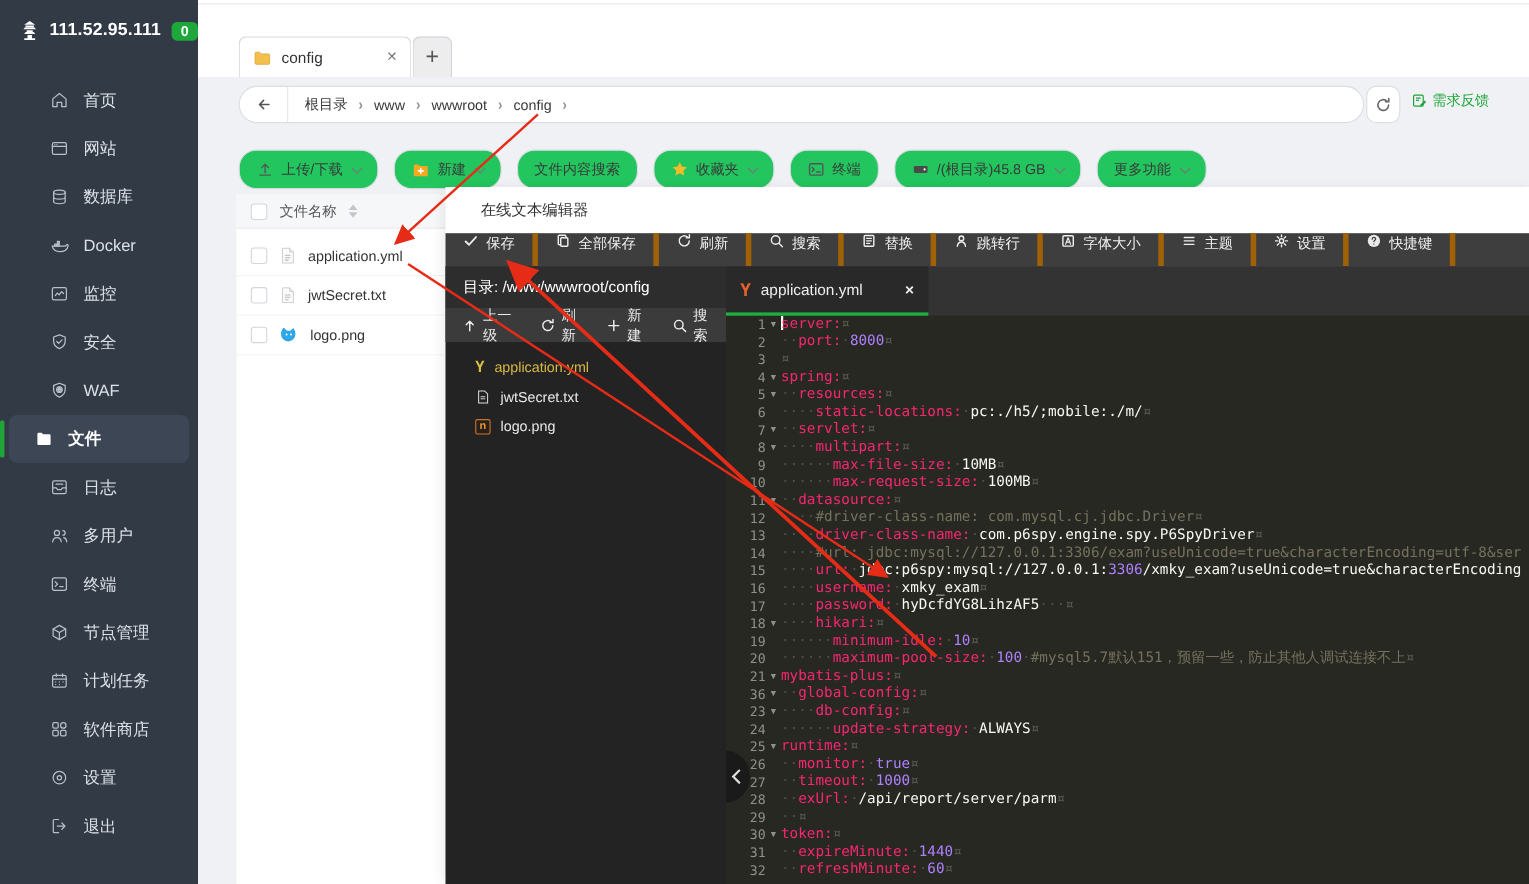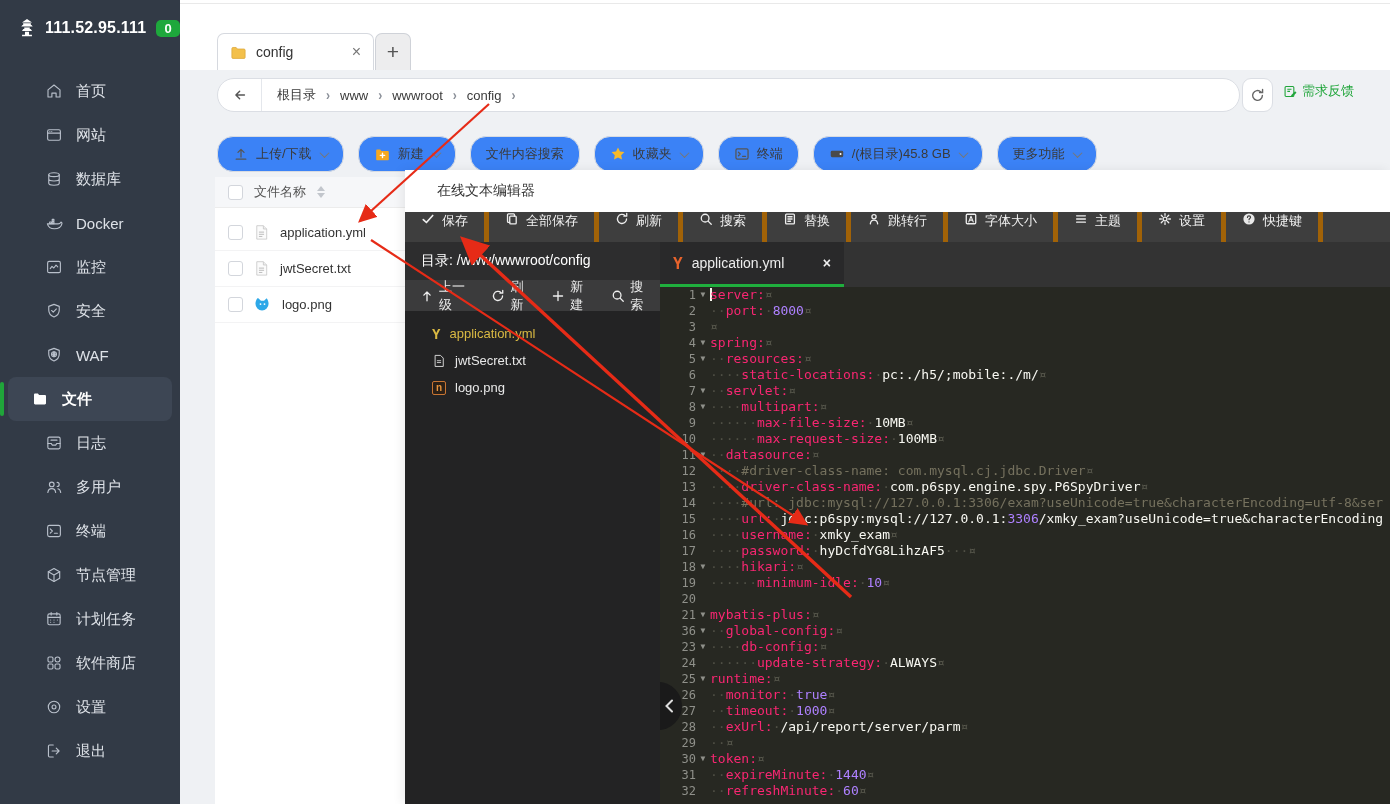--- a/index.html
+++ b/index.html
@@ -29,21 +29,21 @@
   .crumb{position:absolute;left:217px;top:78px;width:1023px;height:34px;background:#fff;border:1px solid #dbdee4;border-radius:17px;display:flex;align-items:center;font-size:13px;color:#3a3a3a;z-index:5}
   .crumb .back{width:44px;height:100%;border-right:1px solid #e4e7ec;display:flex;align-items:center;justify-content:center;cursor:pointer;flex:none}
   .crumb .items{display:flex;align-items:center;padding-left:10px}
   .crumb .ci{padding:0 5px;cursor:pointer}
   .crumb .sep{color:#8a8f98;font-weight:bold;font-size:12px;margin:0 5px;transform:scaleY(1.25)}
   .refresh-pill{position:absolute;left:1242px;top:78px;width:31px;height:34px;background:#fff;border:1px solid #dbdee4;border-radius:9px;display:flex;align-items:center;justify-content:center;cursor:pointer;z-index:5}
   .feedback{position:absolute;left:1283px;top:82px;display:flex;align-items:center;gap:4px;color:#20a53a;font-size:13px;cursor:pointer;z-index:5}
 
   
   .btn-row{position:absolute;left:217px;top:136px;display:flex;gap:14px;z-index:5}
-  .btn{height:36px;border:1px solid #d8dbe1;border-radius:16px;background:#3b82f6;display:flex;align-items:center;gap:7px;padding:12px 15px;font-size:13px;color:#3a3a3a;cursor:pointer;white-space:nowrap}
+  .btn{height:36px;border:1px solid #d8dbe1;border-radius:16px;background:#22c55e;display:flex;align-items:center;gap:7px;padding:12px 15px;font-size:13px;color:#3a3a3a;cursor:pointer;white-space:nowrap}
   .caret{width:7px;height:7px;border-right:1.4px solid #777;border-bottom:1.4px solid #777;transform:rotate(45deg) translate(-1px,-1px);margin-left:2px}
 
   
   .filelist{position:absolute;left:215px;top:177px;width:190px;bottom:0;background:#fff;z-index:4}
   .fl-header{height:31px;width:190px;background:#f6f7f9;display:flex;align-items:center;gap:11px;padding-left:13px;font-size:13px;color:#555;border-bottom:1px solid #ececec}
   .cb{width:15px;height:15px;border:1px solid #d3d6dc;border-radius:3px;background:#fff;flex:none;cursor:pointer}
   .sort{display:flex;flex-direction:column;gap:2px}
   .sort i{width:0;height:0;border-left:4px solid transparent;border-right:4px solid transparent}
   .sort .up{border-bottom:5px solid #c2c6cc}
   .sort .dn{border-top:5px solid #c2c6cc}
@@ -571,21 +571,21 @@
           <div class="cl"><span class="ln">10</span><span class="fold"></span><span class="lc"><span class="sw">······</span><span class="sk">max-request-size:</span><span class="sw">·</span><span class="sv">100MB</span><span class="se">¤</span></span></div>
           <div class="cl"><span class="ln">11</span><span class="fold">▼</span><span class="lc"><span class="sw">··</span><span class="sk">datasource:</span><span class="se">¤</span></span></div>
           <div class="cl"><span class="ln">12</span><span class="fold"></span><span class="lc"><span class="sw">····</span><span class="sc">#driver-class-name: com.mysql.cj.jdbc.Driver</span><span class="se">¤</span></span></div>
           <div class="cl"><span class="ln">13</span><span class="fold"></span><span class="lc"><span class="sw">····</span><span class="sk">driver-class-name:</span><span class="sw">·</span><span class="sv">com.p6spy.engine.spy.P6SpyDriver</span><span class="se">¤</span></span></div>
           <div class="cl"><span class="ln">14</span><span class="fold"></span><span class="lc"><span class="sw">····</span><span class="sc">#url: jdbc:mysql://127.0.0.1:3306/exam?useUnicode=true&amp;characterEncoding=utf-8&amp;ser</span></span></div>
           <div class="cl"><span class="ln">15</span><span class="fold"></span><span class="lc"><span class="sw">····</span><span class="sk">url:</span><span class="sw">·</span><span class="sv">jdbc:p6spy:mysql://127.0.0.1:</span><span class="sn">3306</span><span class="sv">/xmky_exam?useUnicode=true&amp;characterEncoding</span></span></div>
           <div class="cl"><span class="ln">16</span><span class="fold"></span><span class="lc"><span class="sw">····</span><span class="sk">username:</span><span class="sw">·</span><span class="sv">xmky_exam</span><span class="se">¤</span></span></div>
           <div class="cl"><span class="ln">17</span><span class="fold"></span><span class="lc"><span class="sw">····</span><span class="sk">password:</span><span class="sw">·</span><span class="sv">hyDcfdYG8LihzAF5</span><span class="sw">···</span><span class="se">¤</span></span></div>
           <div class="cl"><span class="ln">18</span><span class="fold">▼</span><span class="lc"><span class="sw">····</span><span class="sk">hikari:</span><span class="se">¤</span></span></div>
           <div class="cl"><span class="ln">19</span><span class="fold"></span><span class="lc"><span class="sw">······</span><span class="sk">minimum-idle:</span><span class="sw">·</span><span class="sn">10</span><span class="se">¤</span></span></div>
-          <div class="cl"><span class="ln">20</span><span class="fold"></span></div>
+          <div class="cl"><span class="ln">20</span><span class="fold"></span><span class="lc"><span class="sw">······</span><span class="sk">maximum-pool-size:</span><span class="sw">·</span><span class="sn">100</span><span class="sw">·</span><span class="sc">#mysql5.7默认151，预留一些，防止其他人调试连接不上</span><span class="se">¤</span></span></div>
           <div class="cl"><span class="ln">21</span><span class="fold">▼</span><span class="lc"><span class="sk">mybatis-plus:</span><span class="se">¤</span></span></div>
           <div class="cl"><span class="ln">36</span><span class="fold">▼</span><span class="lc"><span class="sw">··</span><span class="sk">global-config:</span><span class="se">¤</span></span></div>
           <div class="cl"><span class="ln">23</span><span class="fold">▼</span><span class="lc"><span class="sw">····</span><span class="sk">db-config:</span><span class="se">¤</span></span></div>
           <div class="cl"><span class="ln">24</span><span class="fold"></span><span class="lc"><span class="sw">······</span><span class="sk">update-strategy:</span><span class="sw">·</span><span class="sv">ALWAYS</span><span class="se">¤</span></span></div>
           <div class="cl"><span class="ln">25</span><span class="fold">▼</span><span class="lc"><span class="sk">runtime:</span><span class="se">¤</span></span></div>
           <div class="cl"><span class="ln">26</span><span class="fold"></span><span class="lc"><span class="sw">··</span><span class="sk">monitor:</span><span class="sw">·</span><span class="sn">true</span><span class="se">¤</span></span></div>
           <div class="cl"><span class="ln">27</span><span class="fold"></span><span class="lc"><span class="sw">··</span><span class="sk">timeout:</span><span class="sw">·</span><span class="sn">1000</span><span class="se">¤</span></span></div>
           <div class="cl"><span class="ln">28</span><span class="fold"></span><span class="lc"><span class="sw">··</span><span class="sk">exUrl:</span><span class="sw">·</span><span class="sv">/api/report/server/parm</span><span class="se">¤</span></span></div>
           <div class="cl"><span class="ln">29</span><span class="fold"></span><span class="lc"><span class="sw">··</span><span class="se">¤</span></span></div>
           <div class="cl"><span class="ln">30</span><span class="fold">▼</span><span class="lc"><span class="sk">token:</span><span class="se">¤</span></span></div>

